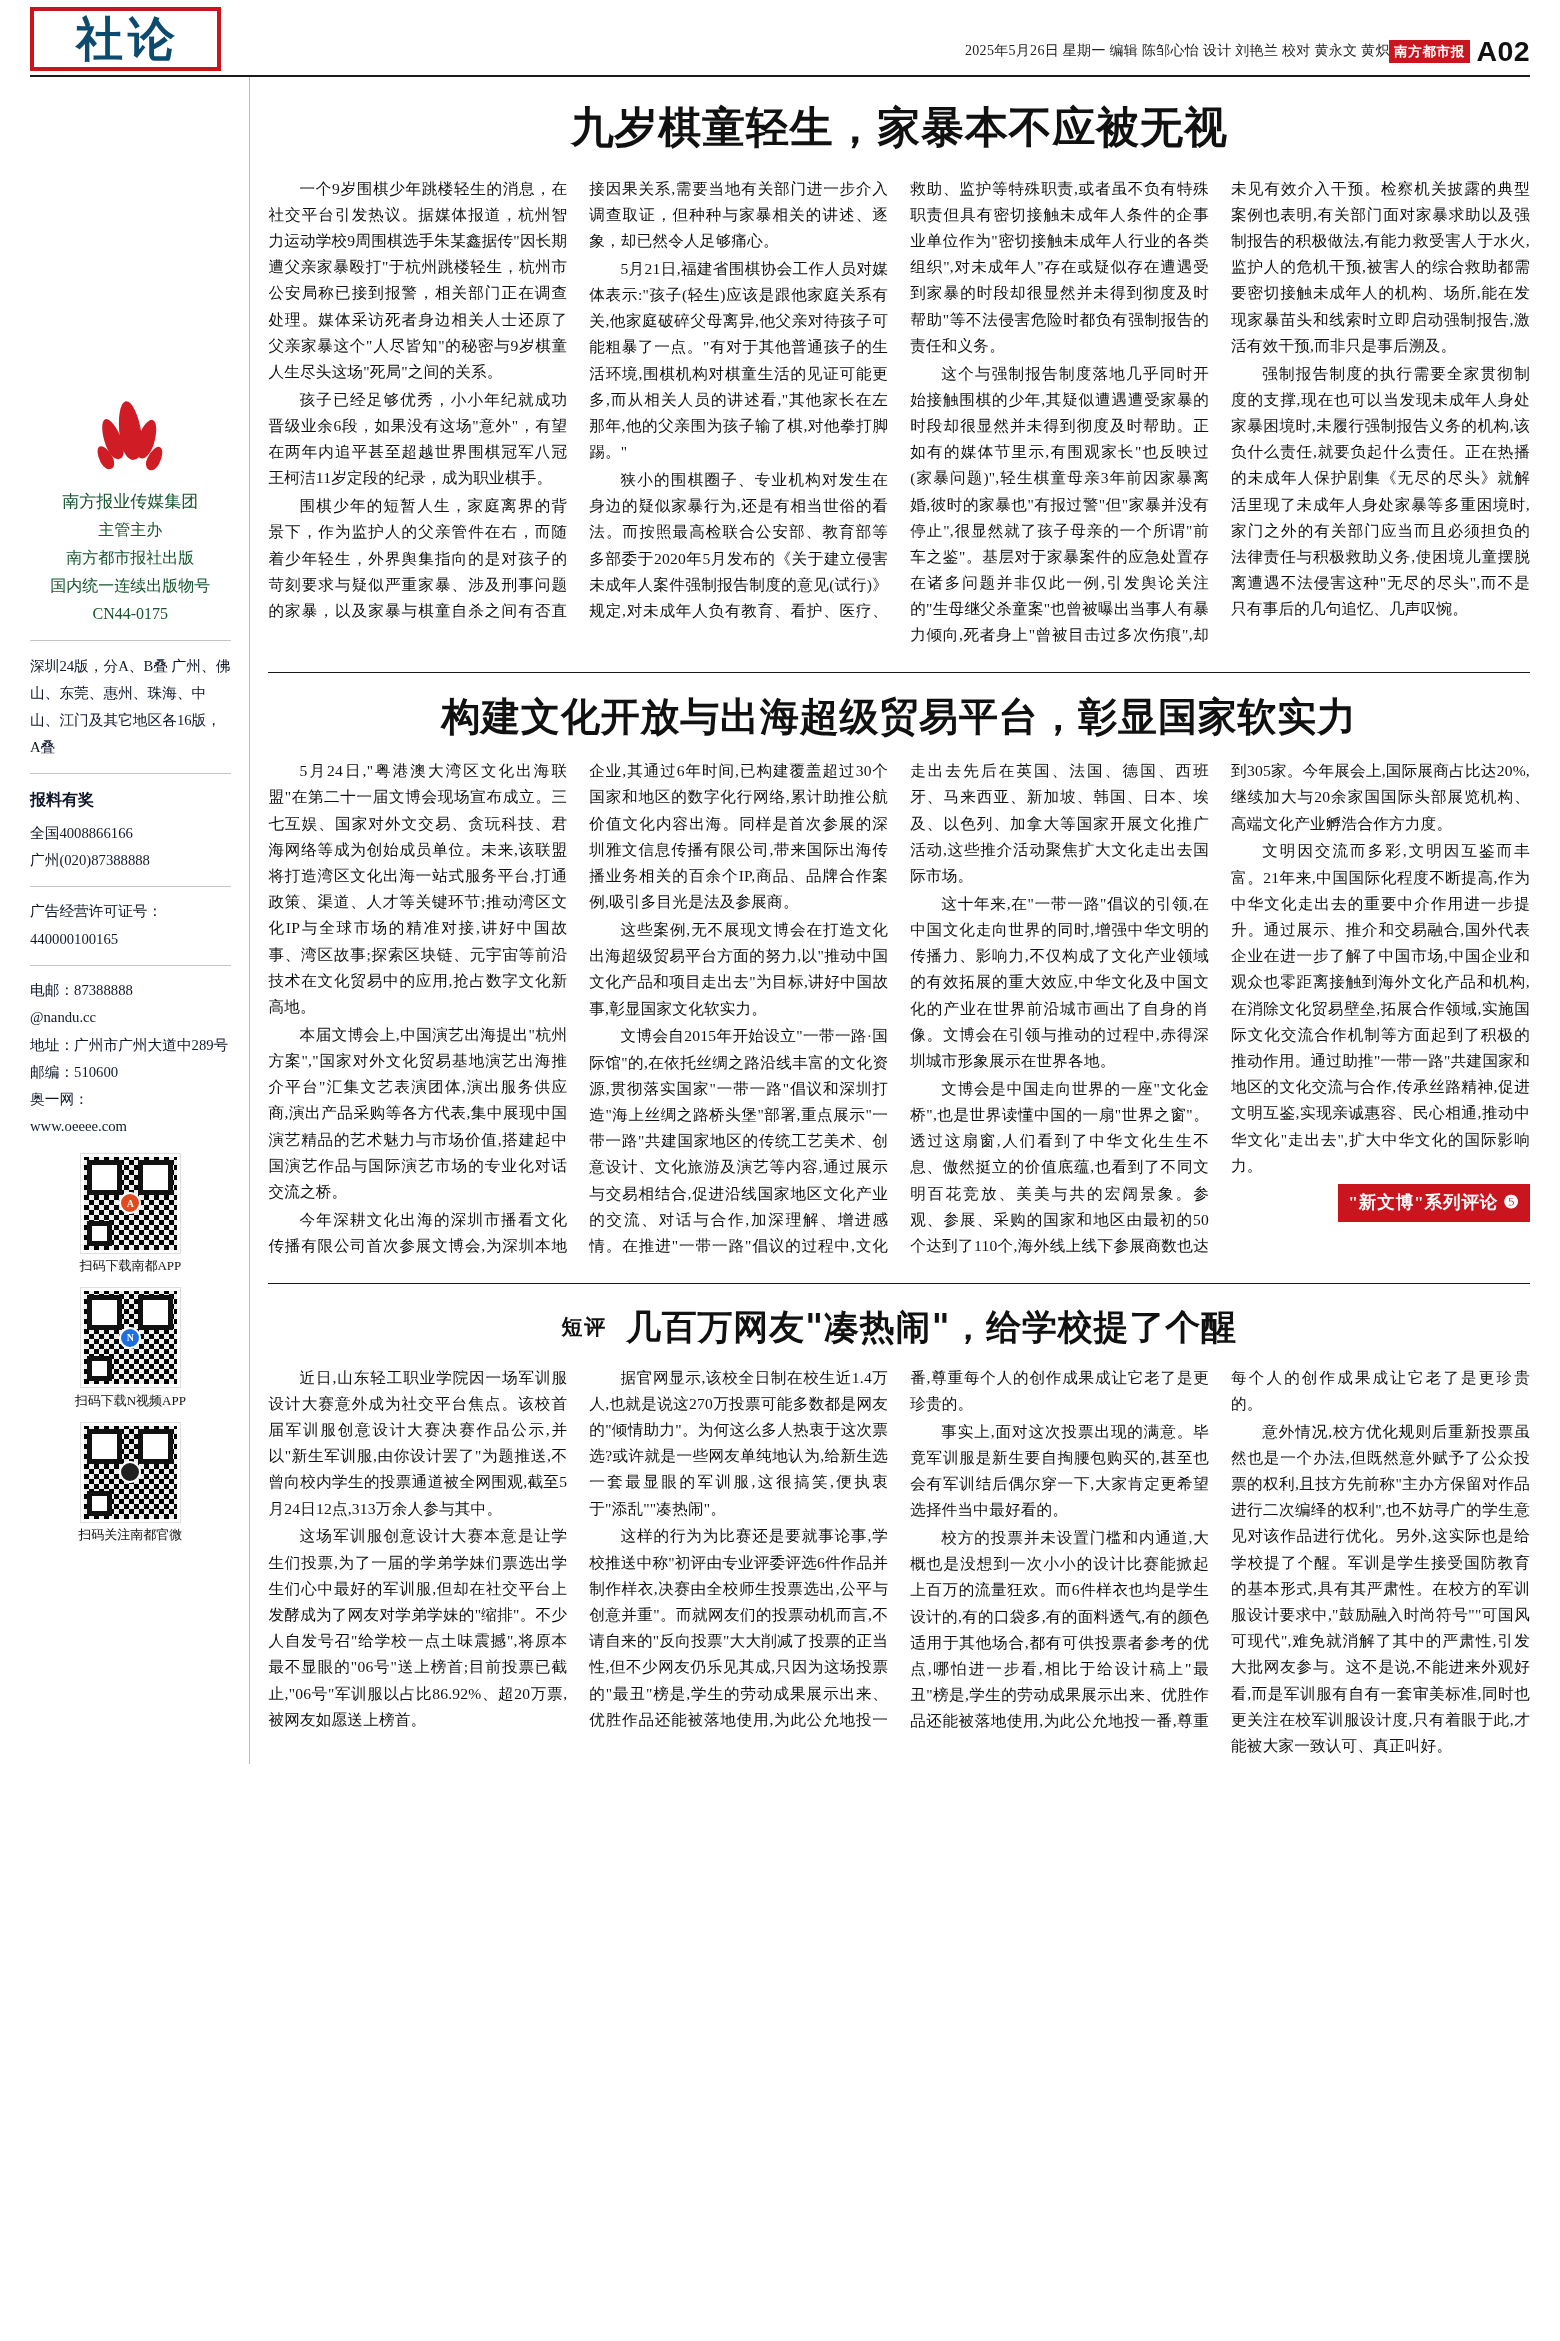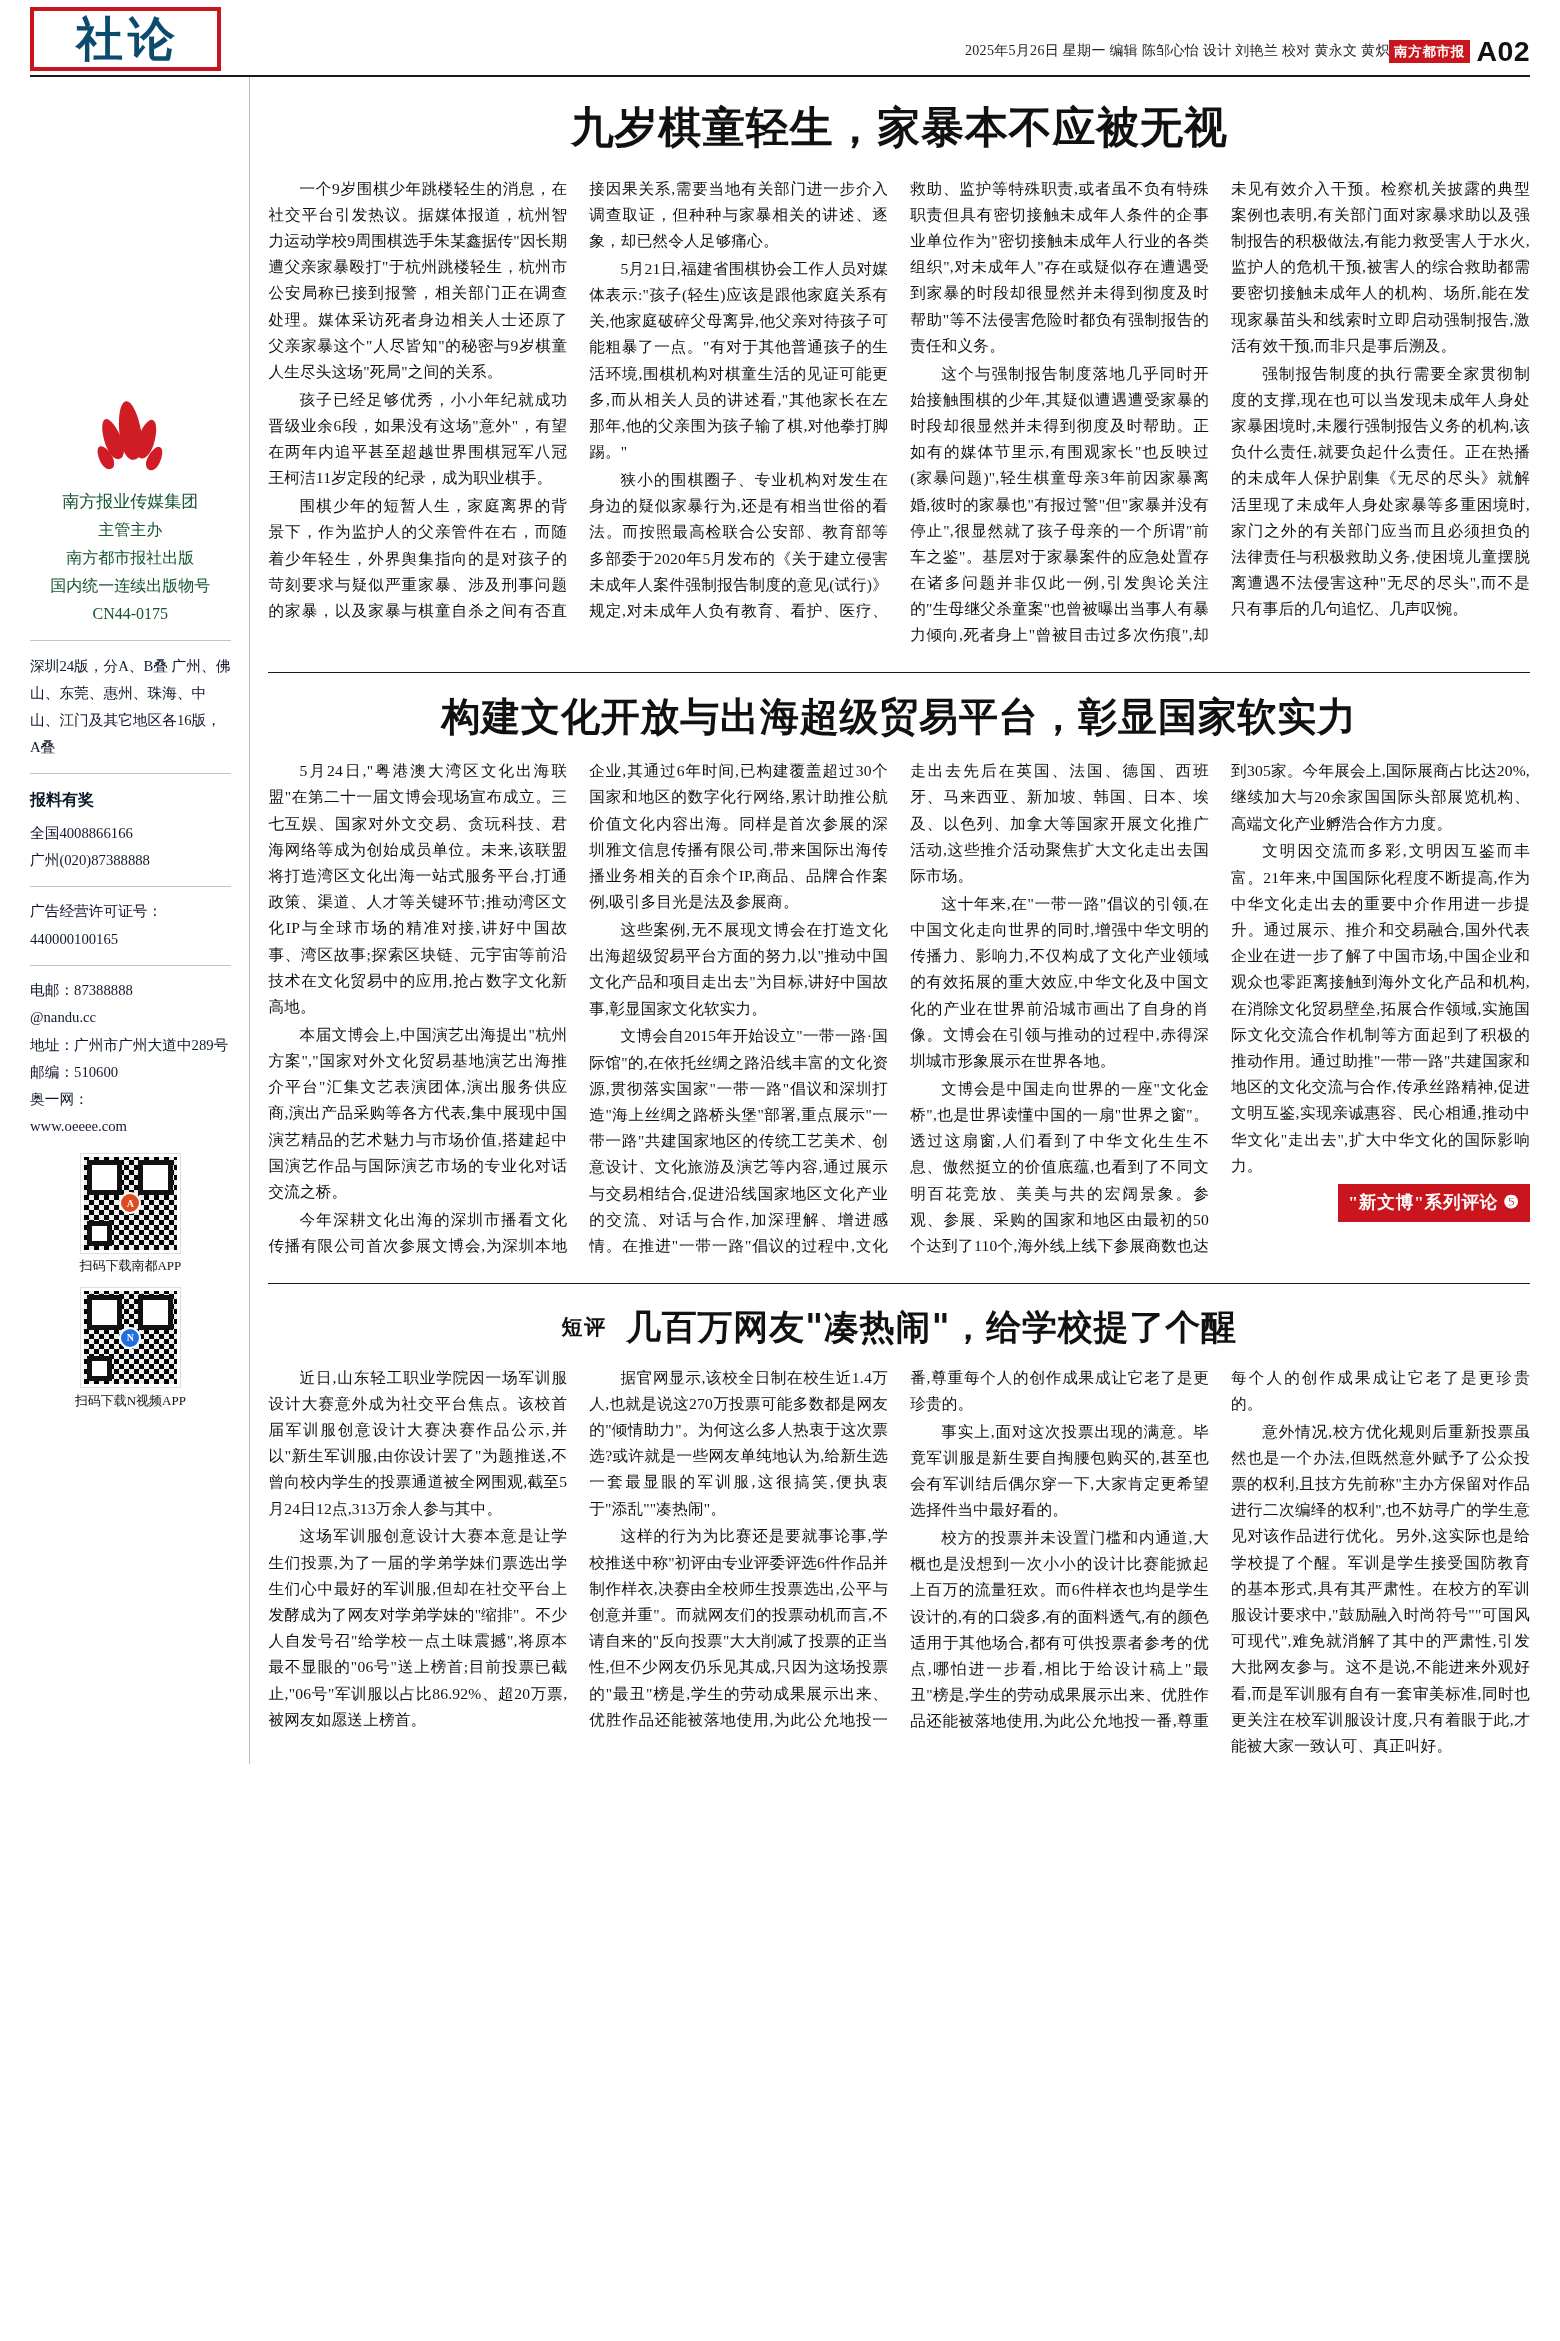--- a/index.html
+++ b/index.html
@@ -235,20 +235,27 @@
               <div class="dot">A</div>
             </div>
           <div class="qr-label">扫码下载南都APP</div>
         </div>
         <div class="qr-item">
           <div class="qr blue">
               <i></i>
               <div class="dot">N</div>
             </div>
           <div class="qr-label">扫码下载N视频APP</div>
+        </div>
+        <div class="qr-item">
+          <div class="qr dark">
+              <i></i>
+              <div class="dot"></div>
+            </div>
+          <div class="qr-label">扫码关注南都官微</div>
         </div>
       </div>
     </div>
 
     <div class="content">
 
       <div class="article">
         <h1 class="headline">九岁棋童轻生，家暴本不应被无视</h1>
         <div class="cols4">
           <p>一个9岁围棋少年跳楼轻生的消息，在社交平台引发热议。据媒体报道，杭州智力运动学校9周围棋选手朱某鑫据传"因长期遭父亲家暴殴打"于杭州跳楼轻生，杭州市公安局称已接到报警，相关部门正在调查处理。媒体采访死者身边相关人士还原了父亲家暴这个"人尽皆知"的秘密与9岁棋童人生尽头这场"死局"之间的关系。</p>

